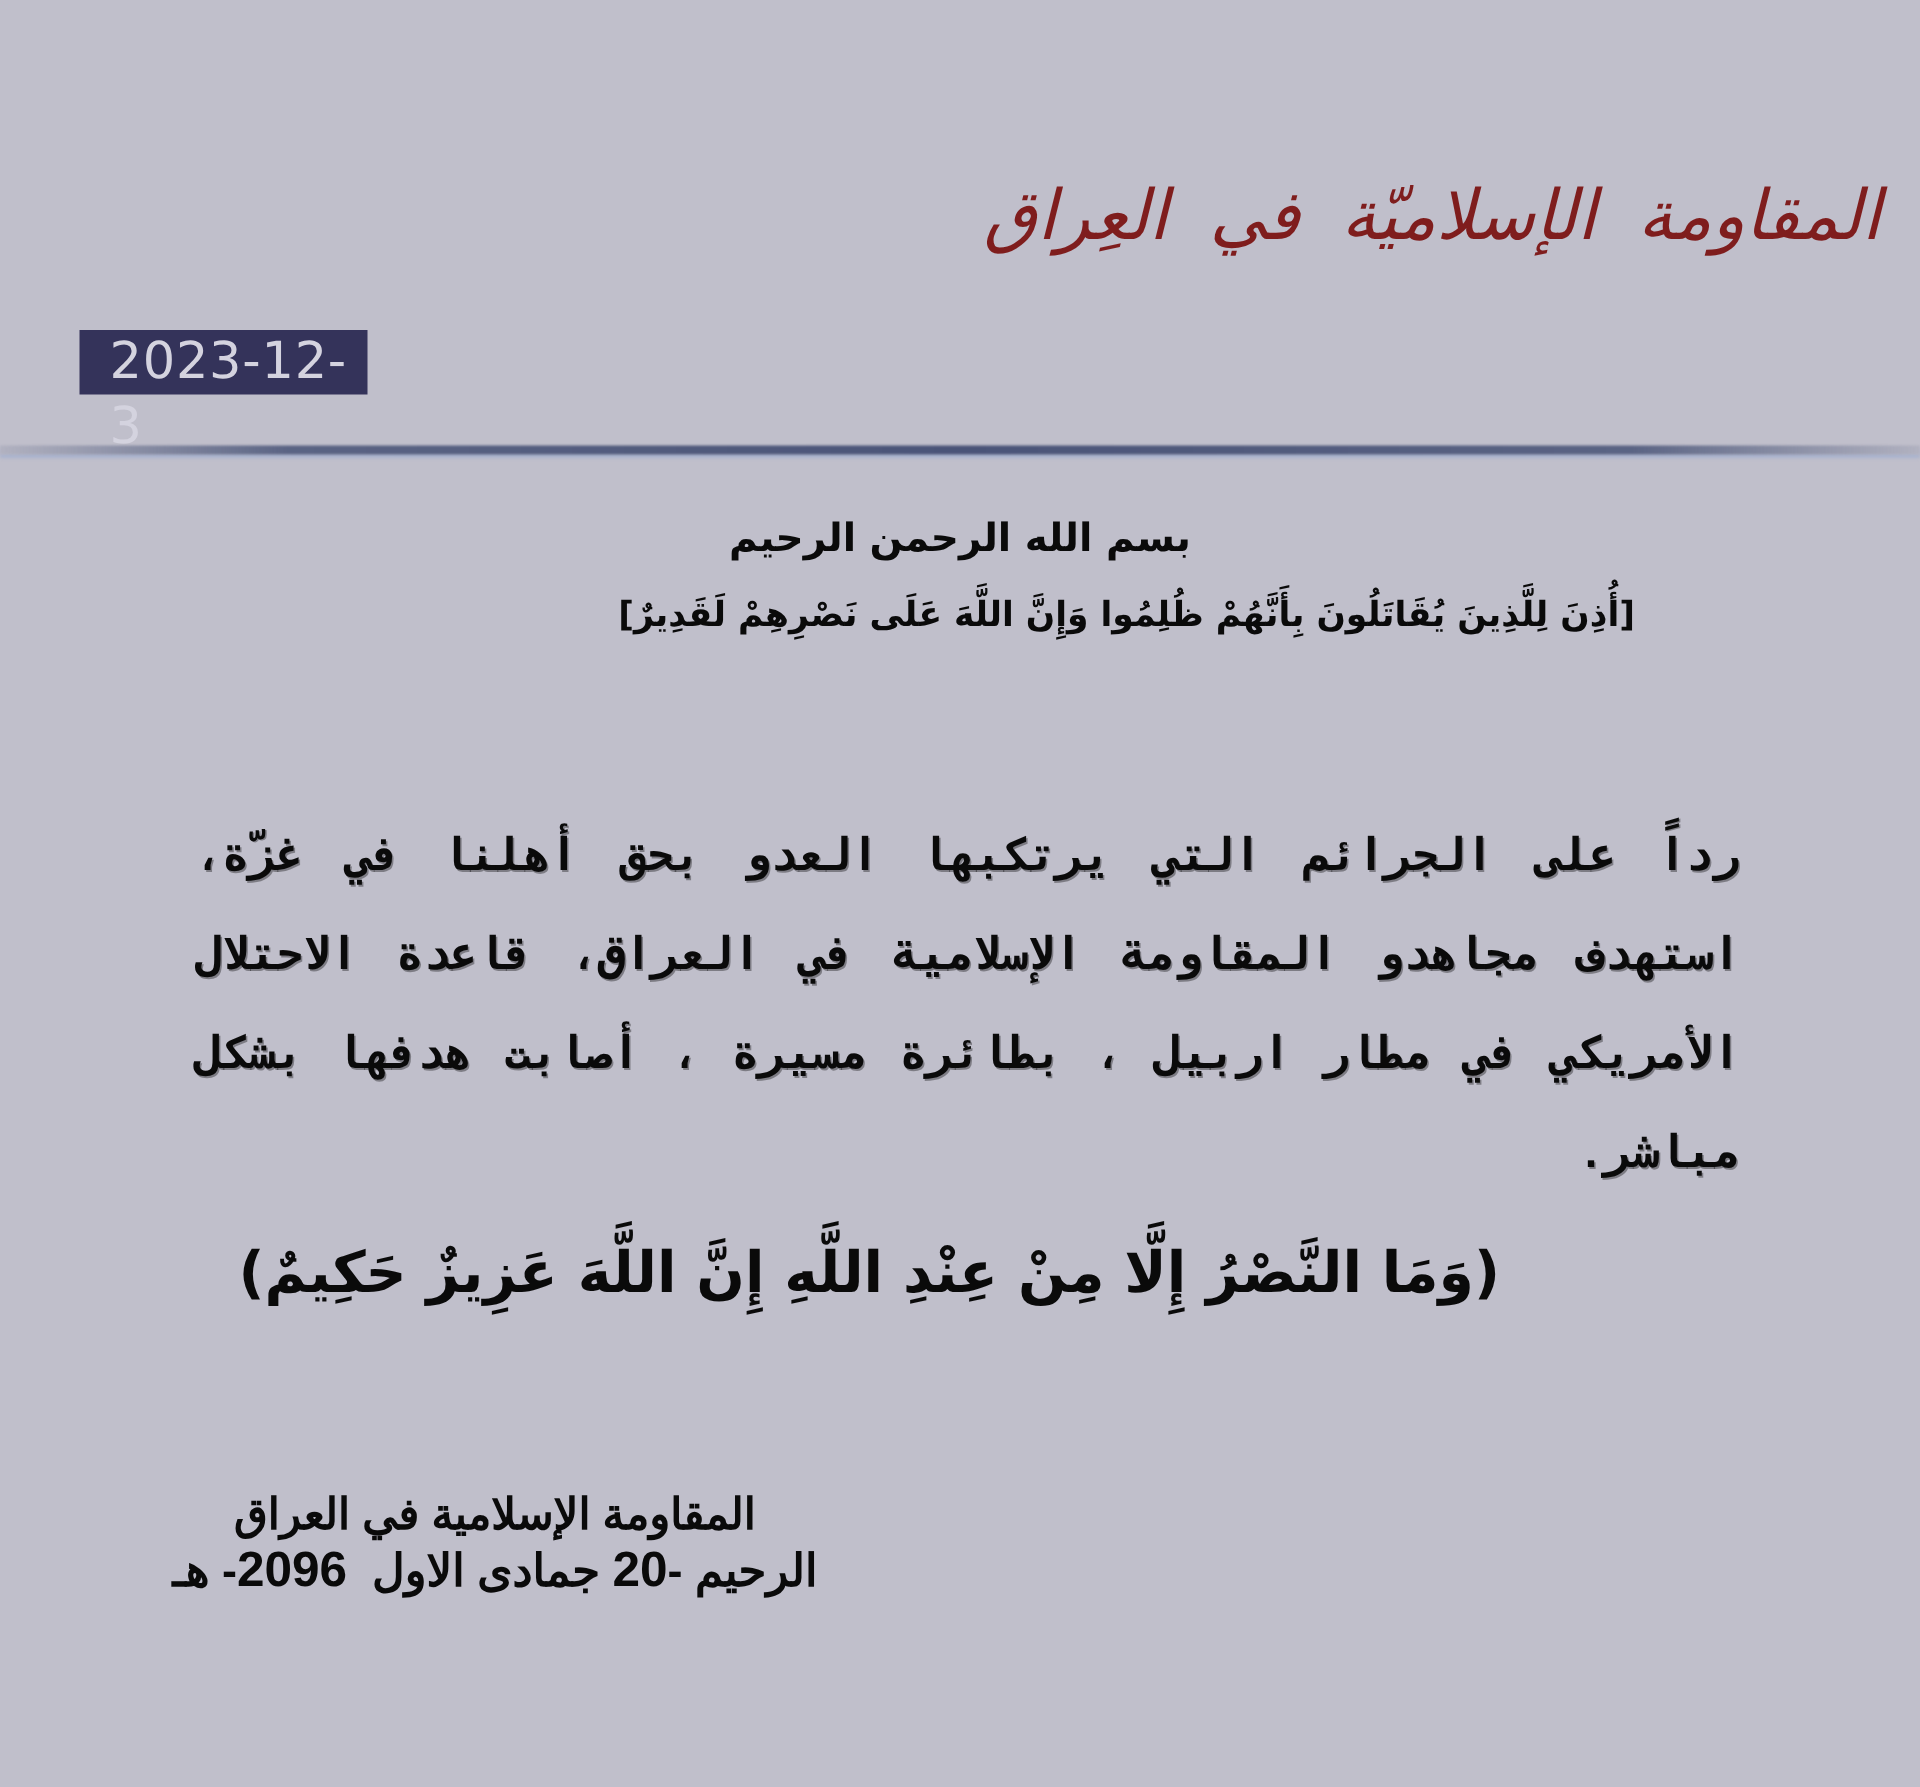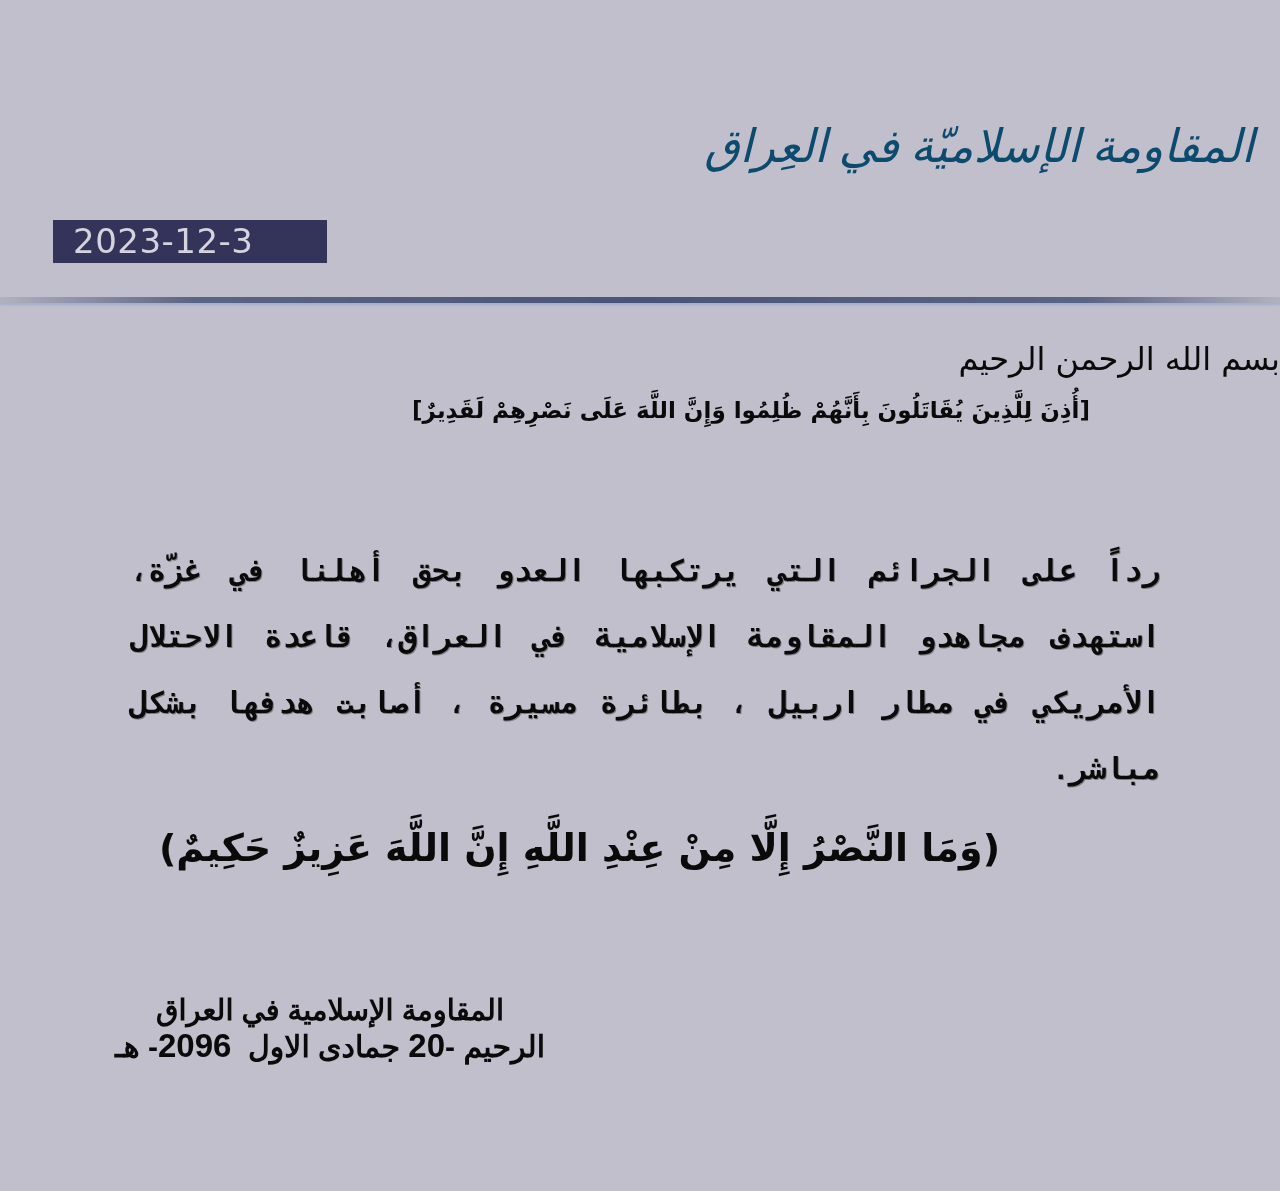--- a/index.html
+++ b/index.html
@@ -12,33 +12,33 @@
       background: #c0bfcb;
       position: relative;
       overflow: hidden;
       font-family: "DejaVu Sans", sans-serif;
       color: #0a0a0a;
     }
     .header-calligraphy {
       position: absolute;
       right: 26px;
       top: 112px;
-      font-family: Liberation Serif, serif;
+      font-family: Liberation Mono, monospace;
       font-size: 46px;
       line-height: 70px;
       direction: rtl;
-      color: #0c4a6e;
+      color: #7f1d1d;
       letter-spacing: -1px;
       font-style: italic;
     }
     .date-box {
       position: absolute;
       left: 53px;
       top: 220px;
-      width: 274px;
+      width: 192px;
       height: 43px;
       background: #34335a;
       color: #d4d3df;
       font-family: "DejaVu Sans", sans-serif;
       font-size: 34px;
       line-height: 43px;
       box-sizing: border-box;
       padding-left: 20px;
       letter-spacing: 0.5px;
     }
@@ -50,23 +50,24 @@
       height: 6px;
       background: linear-gradient(to right, rgba(95,105,135,0.15) 0%, rgba(85,95,128,0.95) 15%, #4a5478 50%, rgba(85,95,128,0.95) 85%, rgba(95,105,135,0.15) 100%);
       box-shadow: 0 2px 2px rgba(150,170,210,0.7);
       filter: blur(0.6px);
     }
     .basmala {
       position: absolute;
       left: 0;
       width: 1280px;
       top: 336px;
+      text-align: center;
       direction: rtl;
-      font-weight: normal;
-      font-size: 32px;
+      font-weight: bold;
+      font-size: 26px;
       line-height: 46px;
     }
     .verse-1 {
       position: absolute;
       left: 220px;
       width: 870px;
       top: 382px;
       text-align: right;
       direction: rtl;
       font-weight: bold;

